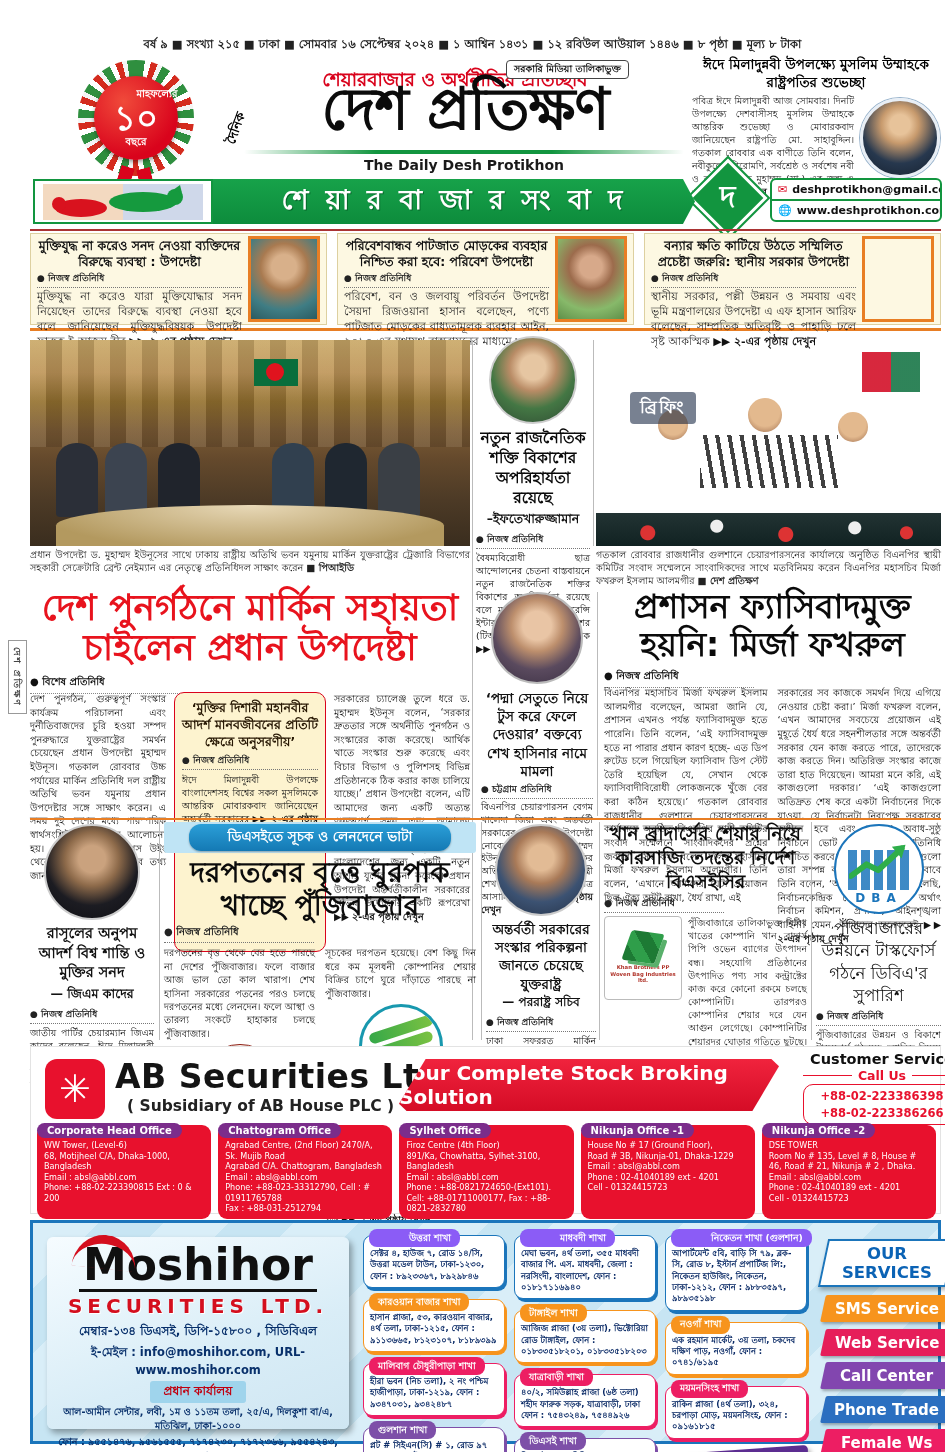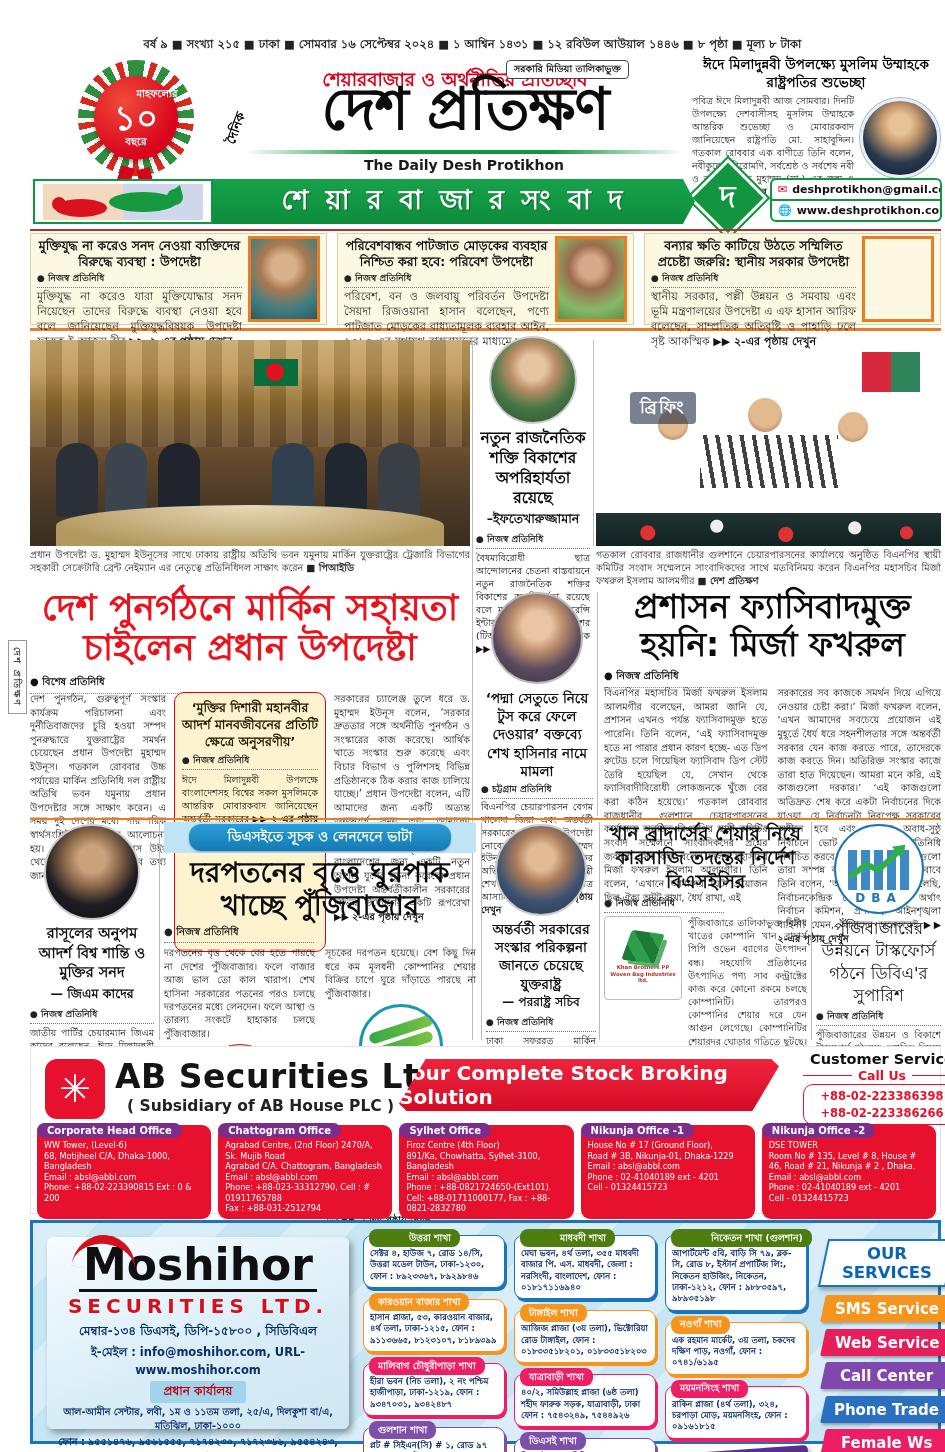--- a/index.html
+++ b/index.html
@@ -208,21 +208,21 @@
   .mosh-sec { font-size:20px; font-weight:900; color:#d40f1e; letter-spacing:5px; margin-top:2px; text-shadow:1px 1px 0 #fff; }
   .mosh-member { font-size:12px; font-weight:800; color:#08306b; margin-top:4px; }
   .mosh-email { font-size:11.5px; font-weight:700; color:#08306b; margin-top:2px; }
   .mosh-chip { display:inline-block; background:#9fd4ec; color:#c00010; font-size:12px; font-weight:900; padding:1px 14px; border-radius:3px; margin-top:4px; }
   .mosh-addr { font-size:9.6px; font-weight:800; color:#08306b; line-height:1.45; margin-top:2px; }
   .mosh-branches { position:absolute; left:330px; top:12px; display:flex; gap:9px; }
   .bcol { display:flex; flex-direction:column; gap:11px; width:142px; }
   .bcard { background:#fff; border-radius:9px; padding:12px 6px 5px; position:relative; }
   .bcard .bdet { font-size:8.4px; font-weight:700; color:#0a2a66; line-height:1.35; }
   .bchip { position:absolute; left:5px; top:-7px; color:#fff; font-size:9.3px; font-weight:800; padding:1.5px 9px; border-radius:8px; white-space:nowrap; }
-  .c-blue .bchip { background:#4d7c0f;padding-left:40px; } .c-blue { border:1px solid #1b75bb; box-shadow:2px 3px 0 #1b75bb; }
+  .c-blue .bchip { background:#8b5cf6;padding-left:40px; } .c-blue { border:1px solid #1b75bb; box-shadow:2px 3px 0 #1b75bb; }
   .c-orange .bchip { background:#f7941d; } .c-orange { border:1px solid #f7941d; box-shadow:2px 3px 0 #f7941d; }
   .c-pink .bchip { background:#ed1e63; } .c-pink { border:1px solid #ed1e63; box-shadow:2px 3px 0 #ed1e63; }
   .c-purple .bchip { background:#7d4fa8; } .c-purple { border:1px solid #7d4fa8; box-shadow:2px 3px 0 #7d4fa8; }
   .promo { background:#5c2d91; color:#fff; font-size:11.5px; font-weight:900; text-align:center; padding:10px 6px; border-radius:5px; transform:rotate(-4deg) skewX(-6deg); box-shadow:3px 4px 5px rgba(0,0,0,.35); line-height:1.5; }
   .services { position:absolute; left:790px; top:16px; width:128px; }
   .svc-title { background:#fff; border:2.5px solid #1b75bb; transform:skewX(-12deg); text-align:center; padding:3px 0; margin-bottom:8px; box-shadow:2px 3px 4px rgba(0,0,0,.3); }
   .svc-title span { display:inline-block; transform:skewX(12deg); color:#0b63b5; font-size:16.5px; font-weight:900; }
   .svc-btn { transform:skewX(-12deg); text-align:center; padding:4px 0; margin-bottom:6.5px; border-radius:2px; box-shadow:2px 2px 3px rgba(0,0,0,.3); }
   .svc-btn span { display:inline-block; transform:skewX(12deg); color:#fff; font-size:15px; font-weight:800; }
   .s0 { background:#f7941d; } .s1 { background:#e61e5a; } .s2 { background:#8246af; }

